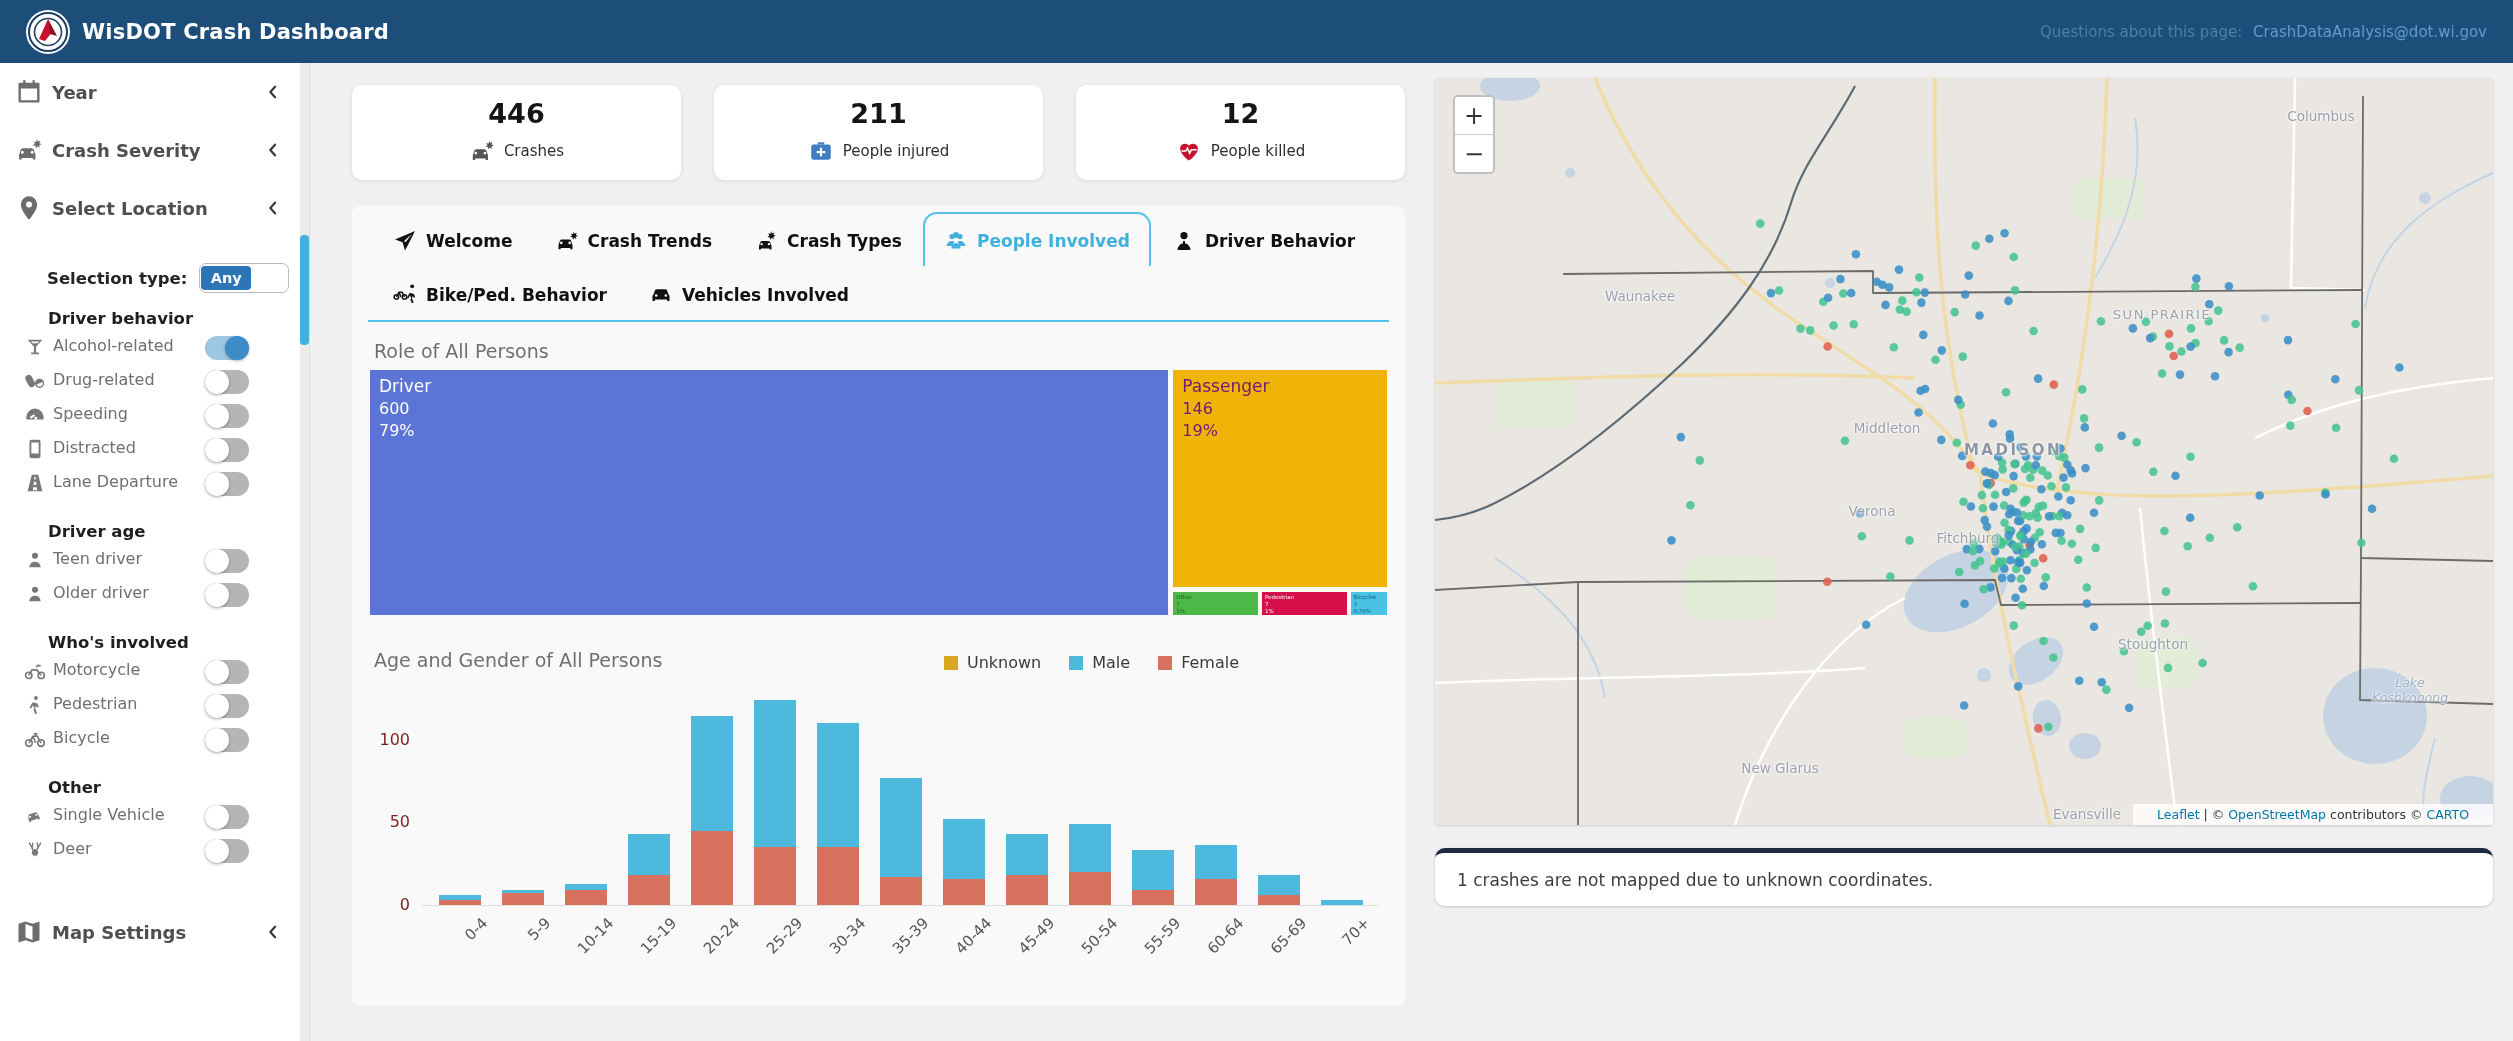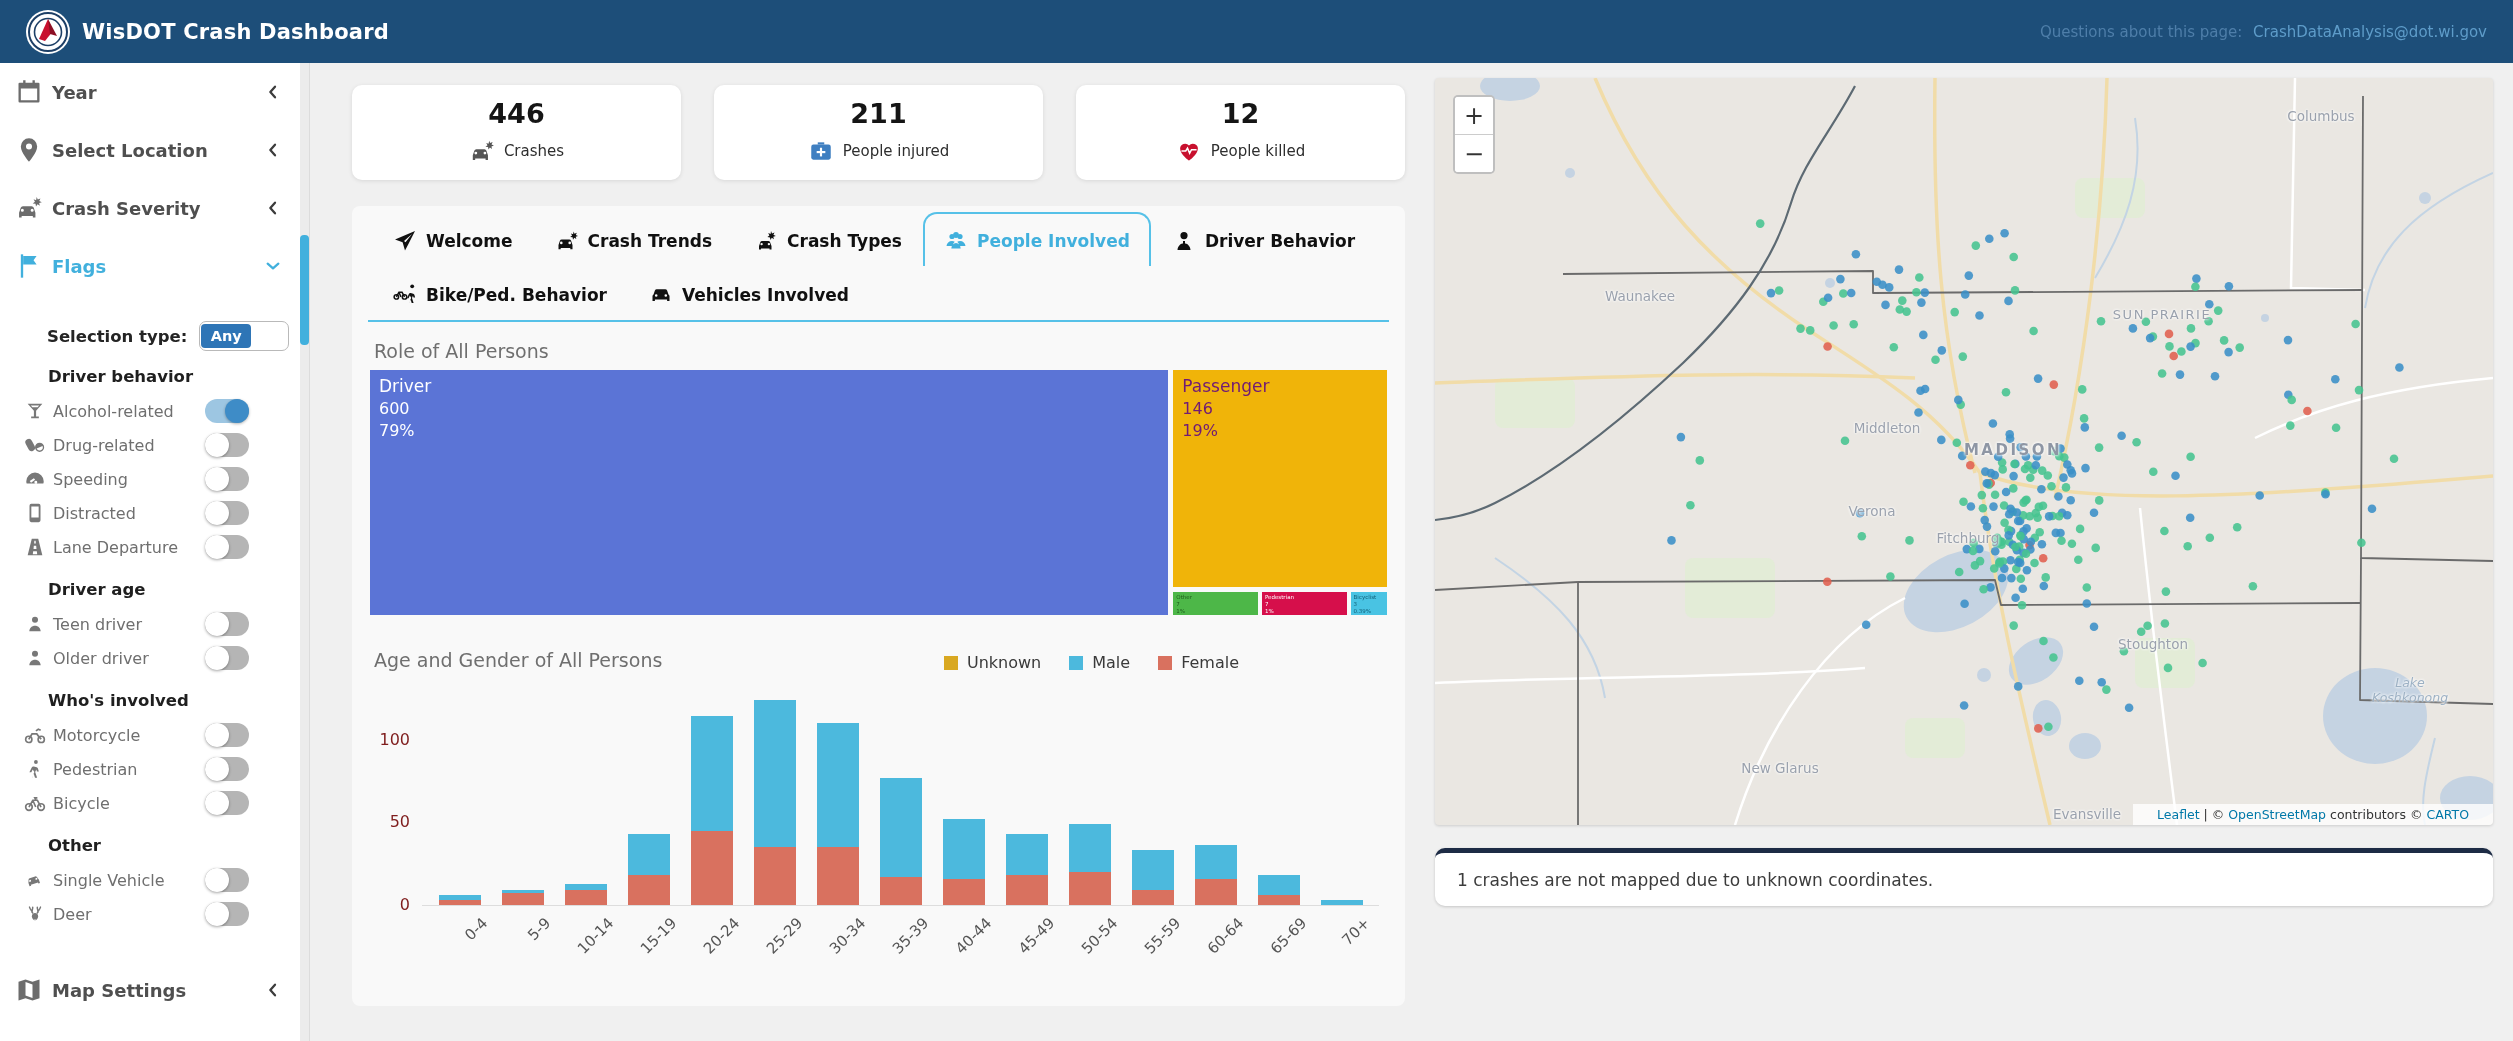--- a/index.html
+++ b/index.html
@@ -25,21 +25,21 @@
   .nav-item .nlb{font-size:18px;font-weight:bold;color:#4f4f4f;}
   .nav-item .chev{margin-left:auto;margin-right:28px;color:#3c3c3c;width:16px;height:16px;}
   .nav-item.active .nic,.nav-item.active .nlb,.nav-item.active .chev{color:#41b0dd;}
   .sel-row{margin-top:26px;display:flex;align-items:center;padding-left:47px;gap:12px;}
   .sel-lbl{font-size:16.5px;font-weight:bold;color:#242424;}
   .seg{width:90px;height:30px;border:1.5px solid #b9b9b9;border-radius:7px;background:#fff;
        display:flex;align-items:center;padding:1px;box-sizing:border-box;cursor:pointer;}
   .seg .on{width:50px;height:24px;background:#2e75b6;border-radius:4px;color:#fff;font-weight:bold;
        font-size:14.5px;display:flex;align-items:center;justify-content:center;}
   .grp-title{padding-left:48px;margin:16px 0 8px 0;font-size:16.5px;font-weight:bold;color:#1f1f1f;}
-  .tg-row{height:34px;display:flex;align-items:center;}
+  .tg-row{height:34px;display:flex;}
   .tg-row .tic{width:46px;display:flex;justify-content:flex-end;color:#787878;}
   .tg-row .tic svg{width:22px;height:22px;}
   .tg-row .tlb{font-size:16px;color:#6f6f6f;margin-left:7px;}
   .switch{margin-left:auto;margin-right:60px;width:44px;height:24px;border-radius:12px;position:relative;cursor:pointer;}
   .switch.off{background:#b5b5b5;}
   .switch.off .knob{position:absolute;left:0;top:0;width:24px;height:24px;border-radius:50%;
        background:#fff;box-shadow:0 1px 3px rgba(0,0,0,.35);}
   .switch.on{background:#9dc6e2;}
   .switch.on .knob{position:absolute;right:0;top:0;width:24px;height:24px;border-radius:50%;
        background:#3e8cc7;box-shadow:0 1px 3px rgba(0,0,0,.3);}
@@ -139,55 +139,41 @@
         <span class="nlb">Year</span>
         <span class="chev">
           <svg viewBox="0 0 24 24" width="100%" height="100%" fill="currentColor">
             <path d="M15 4l-7 8 7 8" fill="none" stroke="currentColor" stroke-width="3.4" stroke-linecap="round" stroke-linejoin="round"></path>
           </svg>
         </span>
       </div>
       <div class="nav-item">
         <span class="nic">
           <svg viewBox="0 0 24 24" width="100%" height="100%" fill="currentColor">
+            <path d="M3.5 16l1.4-4.2A2 2 0 0 1 6.8 10.4h7.4a2 2 0 0 1 1.9 1.4L17.5 16v4.2h-2.2v-1.3H5.7v1.3H3.5V16zm2.8-.8a1.3 1.3 0 1 0 0-2.6 1.3 1.3 0 0 0 0 2.6zm8.4 0a1.3 1.3 0 1 0 0-2.6 1.3 1.3 0 0 0 0 2.6z"></path>
+            <path d="M18.6 2.5l.9 2.2 2.3-.9-1 2.2 2.2 1-2.3.8.6 2.3-2-1.4-1.3 2-.4-2.4-2.4-.2 1.9-1.5-1.2-2.1 2.2.8.5-2.8z"></path>
+          </svg>
+        </span>
+        <span class="nlb">Crash Severity</span>
+        <span class="chev">
+          <svg viewBox="0 0 24 24" width="100%" height="100%" fill="currentColor">
+            <path d="M15 4l-7 8 7 8" fill="none" stroke="currentColor" stroke-width="3.4" stroke-linecap="round" stroke-linejoin="round"></path>
+          </svg>
+        </span>
+      </div>
+      <div class="nav-item">
+        <span class="nic">
+          <svg viewBox="0 0 24 24" width="100%" height="100%" fill="currentColor">
             <path d="M12 2a7 7 0 0 0-7 7c0 5.2 7 13 7 13s7-7.8 7-13a7 7 0 0 0-7-7zm0 9.6A2.6 2.6 0 1 1 12 6.4a2.6 2.6 0 0 1 0 5.2z"></path>
           </svg>
         </span>
         <span class="nlb">Select Location</span>
         <span class="chev">
           <svg viewBox="0 0 24 24" width="100%" height="100%" fill="currentColor">
             <path d="M15 4l-7 8 7 8" fill="none" stroke="currentColor" stroke-width="3.4" stroke-linecap="round" stroke-linejoin="round"></path>
-          </svg>
-        </span>
-      </div>
-      <div class="nav-item">
-        <span class="nic">
-          <svg viewBox="0 0 24 24" width="100%" height="100%" fill="currentColor">
-            <path d="M3.5 16l1.4-4.2A2 2 0 0 1 6.8 10.4h7.4a2 2 0 0 1 1.9 1.4L17.5 16v4.2h-2.2v-1.3H5.7v1.3H3.5V16zm2.8-.8a1.3 1.3 0 1 0 0-2.6 1.3 1.3 0 0 0 0 2.6zm8.4 0a1.3 1.3 0 1 0 0-2.6 1.3 1.3 0 0 0 0 2.6z"></path>
-            <path d="M18.6 2.5l.9 2.2 2.3-.9-1 2.2 2.2 1-2.3.8.6 2.3-2-1.4-1.3 2-.4-2.4-2.4-.2 1.9-1.5-1.2-2.1 2.2.8.5-2.8z"></path>
-          </svg>
-        </span>
-        <span class="nlb">Crash Severity</span>
-        <span class="chev">
-          <svg viewBox="0 0 24 24" width="100%" height="100%" fill="currentColor">
-            <path d="M15 4l-7 8 7 8" fill="none" stroke="currentColor" stroke-width="3.4" stroke-linecap="round" stroke-linejoin="round"></path>
-          </svg>
-        </span>
-      </div>
-      <div class="nav-item active">
-        <span class="nic">
-          <svg viewBox="0 0 24 24" width="100%" height="100%" fill="currentColor">
-            <path d="M5 2h2v20H5z"></path>
-            <path d="M7 3.5h11.5l-2.6 3.6 2.6 3.6H7z"></path>
-          </svg>
-        </span>
-        <span class="nlb">Flags</span>
-        <span class="chev">
-          <svg viewBox="0 0 24 24" width="100%" height="100%" fill="currentColor">
-            <path d="M4 8.5l8 7 8-7" fill="none" stroke="currentColor" stroke-width="3.4" stroke-linecap="round" stroke-linejoin="round"></path>
           </svg>
         </span>
       </div>
     </div>
   <div class="sel-row">
     <span class="sel-lbl">Selection type:</span>
     <div class="seg">
       <span class="on">Any</span>
     </div>
   </div>

